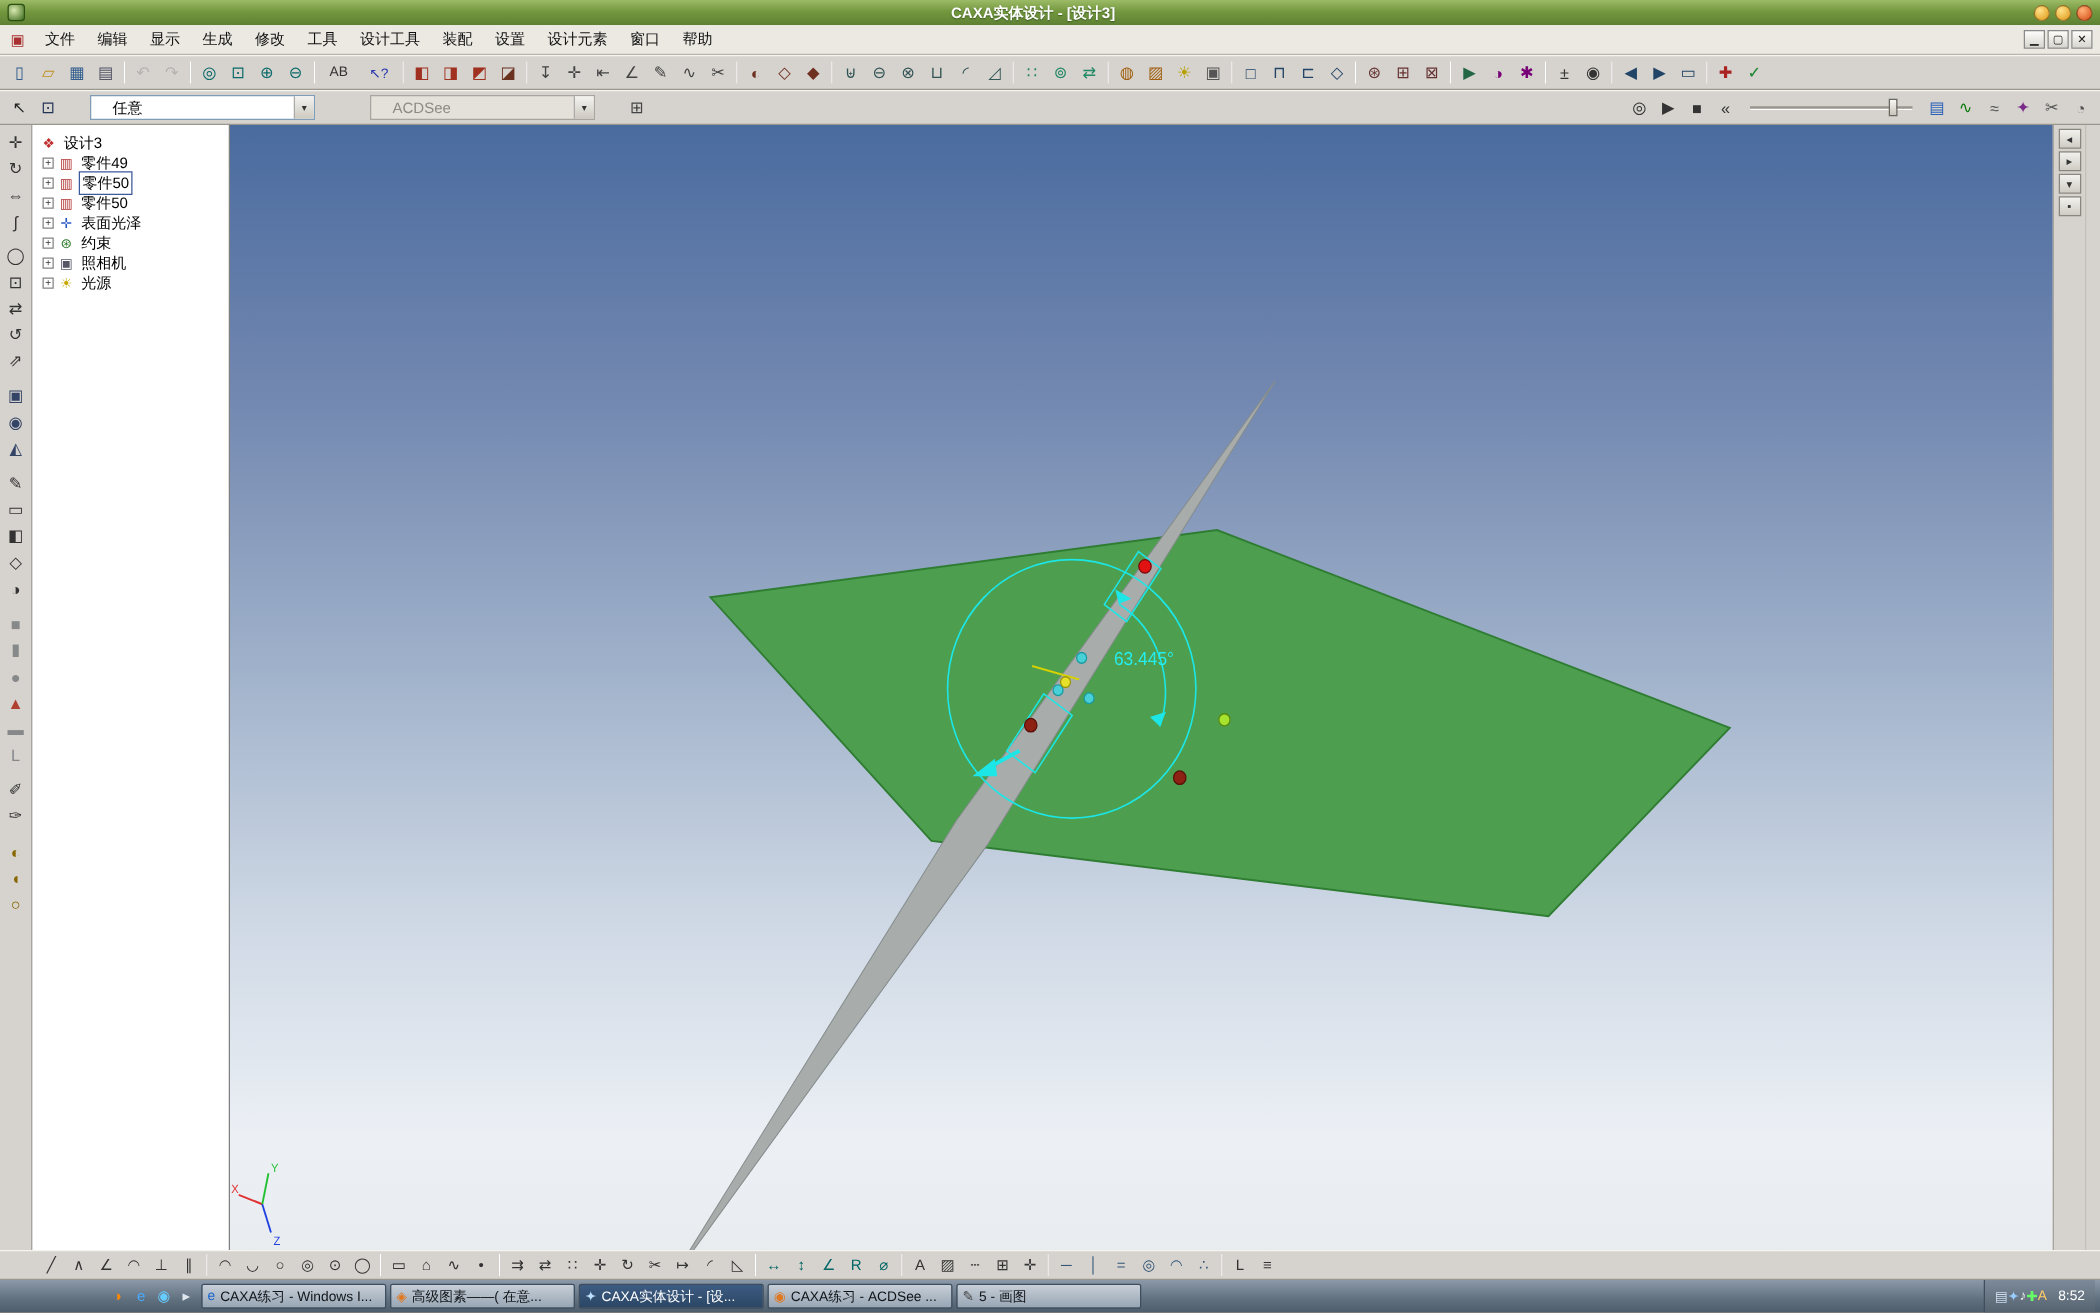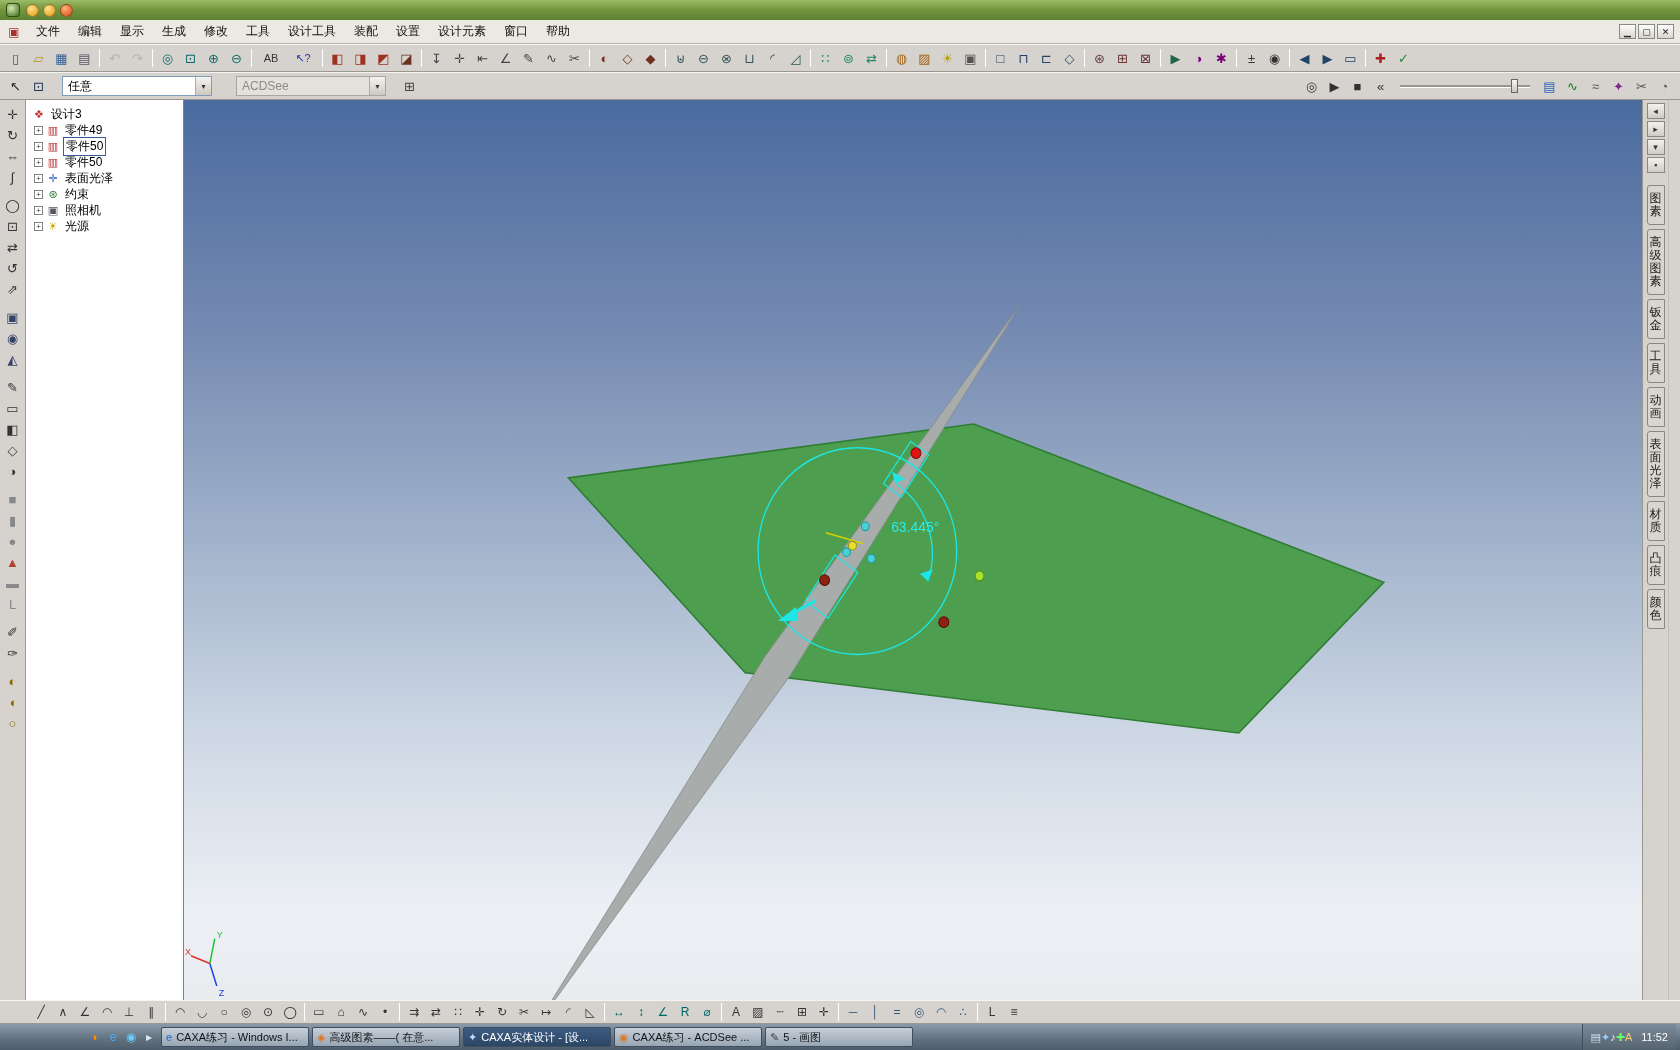--- a/index.html
+++ b/index.html
@@ -28,21 +28,21 @@
 .tb1{height:28px;flex:0 0 28px;}
 .tb2{height:28px;flex:0 0 28px;}
 .tb-bottom{height:24px;flex:0 0 24px;padding-left:30px;}
 .tbtn{width:21px;height:21px;display:inline-flex;align-items:center;justify-content:center;font-size:13px;border:1px solid transparent;border-radius:2px;margin:0 1px;cursor:default;flex:0 0 auto;}
 .tb-bottom .tbtn{width:20px;height:19px;font-size:12px;}
 .tbtn.wide{width:30px;font-size:11px;}
 .tbtn.dis{opacity:.55;}
 .tsep{width:1px;height:18px;background:#9a978f;border-right:1px solid #fff;margin:0 3px;flex:0 0 auto;}
 .tgap{height:7px;width:100%;flex:0 0 auto;}
 .iconset{display:inline-flex;align-items:center;}
-.combo{display:flex;align-items:center;width:150px;height:20px;border:1px solid #7f9db9;background:#fff;margin:0 12px;padding-left:5px;}
+.combo{display:flex;align-items:center;width:180px;height:20px;border:1px solid #7f9db9;background:#fff;margin:0 22px;padding-left:17px;}
 .combo-text{font-size:12px;color:#000;}
 .combo-arrow{margin-left:auto;width:16px;height:18px;background:linear-gradient(#f4f3f0,#cdc9c0);border-left:1px solid #aaa;display:flex;align-items:center;justify-content:center;font-size:8px;color:#333;}
 .combo-arrow::after{content:"▾";}
 .combo.disabled{background:#e4e1da;border-color:#a8a5a0;}
 .combo.disabled .combo-text{color:#8d8a84;}
 .flex-sp{flex:1;}
 .slider{position:relative;width:130px;height:18px;margin:0 8px;flex:0 0 auto;}
 .slider-track{position:absolute;left:0;right:0;top:8px;height:3px;background:#98958e;border-bottom:1px solid #fff;}
 .slider-handle{position:absolute;left:85%;top:2px;width:7px;height:14px;background:linear-gradient(#f8f7f4,#c9c5bc);border:1px solid #6a675f;}
 
@@ -79,20 +79,21 @@
 .tray-ic{font-size:11px;display:inline-flex;align-items:center;}
 .clock{color:#fff;font-size:11px;margin-left:4px;}
 </style>
 </head>
 <body>
 
 <div class="screen">
 
   <div class="titlebar">
     <span class="app-ic"></span>
+    <span class="title">CAXA实体设计 - [设计3]</span>
     <span class="win-btns" id="win-controls">
         <span class="wbtn amber"></span>
         <span class="wbtn amber"></span>
         <span class="wbtn red"></span>
       </span>
   </div>
 
   <div class="menubar">
     <span class="doc-ic">▣</span>
     <nav id="menu-items"><span class="menu-item">文件</span><span class="menu-item">编辑</span><span class="menu-item">显示</span><span class="menu-item">生成</span><span class="menu-item">修改</span><span class="menu-item">工具</span><span class="menu-item">设计工具</span><span class="menu-item">装配</span><span class="menu-item">设置</span><span class="menu-item">设计元素</span><span class="menu-item">窗口</span><span class="menu-item">帮助</span></nav>
@@ -342,31 +343,20 @@
       </svg>
     </div>
 
     <div class="right-panel">
       <div id="rp-btns">
           <span class="rp-btn" style="color: rgb(51, 51, 51);">◂</span>
           <span class="rp-btn" style="color: rgb(51, 51, 51);">▸</span>
           <span class="rp-btn" style="color: rgb(51, 51, 51);">▾</span>
           <span class="rp-btn" style="color: rgb(51, 51, 51);">▪</span>
         </div>
-      <div id="right-tabs">
-          <div class="rtab">图素</div>
-          <div class="rtab">高级图素</div>
-          <div class="rtab">钣金</div>
-          <div class="rtab">工具</div>
-          <div class="rtab">动画</div>
-          <div class="rtab">表面光泽</div>
-          <div class="rtab">材质</div>
-          <div class="rtab">凸痕</div>
-          <div class="rtab">颜色</div>
-        </div>
     </div>
     <div class="right-frame"></div>
 
   </div>
 
   <div class="toolbar tb-bottom">
       <span class="tbtn" style="color: rgb(51, 51, 51);">╱</span>
       <span class="tbtn" style="color: rgb(51, 51, 51);">∧</span>
       <span class="tbtn" style="color: rgb(51, 51, 51);">∠</span>
       <span class="tbtn" style="color: rgb(51, 51, 51);">◠</span>
@@ -448,17 +438,17 @@
         </div>
       </span>
     <span class="tray">
       <span class="iconset">
           <span class="tray-ic" style="color: rgb(204, 221, 238);">▤</span>
           <span class="tray-ic" style="color: rgb(153, 204, 255);">✦</span>
           <span class="tray-ic" style="color: rgb(238, 238, 238);">♪</span>
           <span class="tray-ic" style="color: rgb(102, 255, 102);">✚</span>
           <span class="tray-ic" style="color: rgb(255, 204, 102);">A</span>
         </span>
-      <span class="clock">11:52</span>
+      <span class="clock">8:52</span>
     </span>
   </div>
 
 </div>
 
 </body></html>

